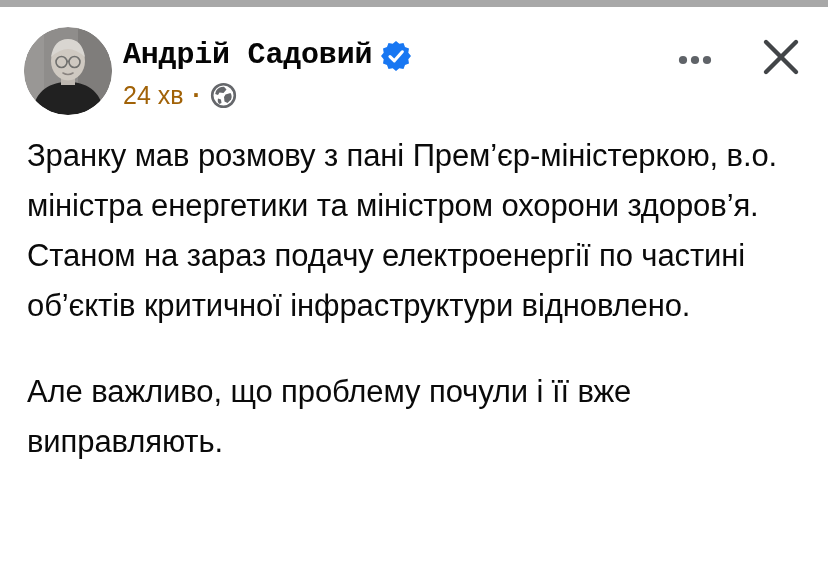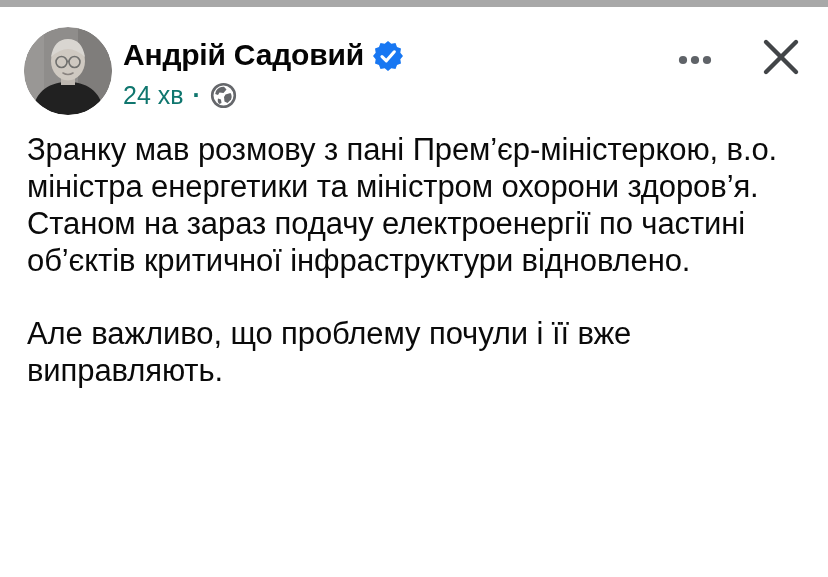--- a/index.html
+++ b/index.html
@@ -24,45 +24,45 @@
     width: 88px; height: 88px; border-radius: 50%;
     overflow: hidden; cursor: pointer;
   }
   .name-row {
     position: absolute; left: 123px; top: 28px;
     display: flex; align-items: center; gap: 9px;
     height: 40px;
   }
   .profile-name {
     font-size: 30px; font-weight: 700; color: #050505;
-    letter-spacing: -0.2px; cursor: pointer;
+    letter-spacing: -0.2px; cursor: pointer; font-family: Liberation Mono, monospace;
   }
   .verified { width: 30px; height: 30px; margin-top: 2px; }
   .meta-row {
     position: absolute; left: 123px; top: 72px;
     display: flex; align-items: center; gap: 8px;
-    font-size: 25px; color: #0f766e; height: 32px;
+    font-size: 25px; color: #a16207; height: 32px;
   }
   .meta-sep { font-weight: 700; margin: 0 1px; }
   .globe { width: 27px; height: 27px; margin-top: 1px; }
 
   .hdr-btn {
     position: absolute; background: none; border: none; padding: 0;
     cursor: pointer; display: flex; align-items: center; justify-content: center;
   }
   .more-btn  { left: 668px; top: 26px;  width: 54px; height: 54px; }
   .close-btn { left: 753px; top: 22px;  width: 56px; height: 56px; }
 
   
   .post-body {
     position: absolute; left: 27px; top: 124px; width: 776px;
   }
   .post-body p {
     margin: 0 0 36px 0;
-    font-size: 31px; line-height: 37px;
+    font-size: 31px; line-height: 50px;
     color: #0a0a0a; letter-spacing: -0.1px;
   }
   .post-body p:last-child { margin-bottom: 0; }
 </style>
 </head>
 <body>
 
 <div class="top-edge"></div>
 
 <div class="post-card">

